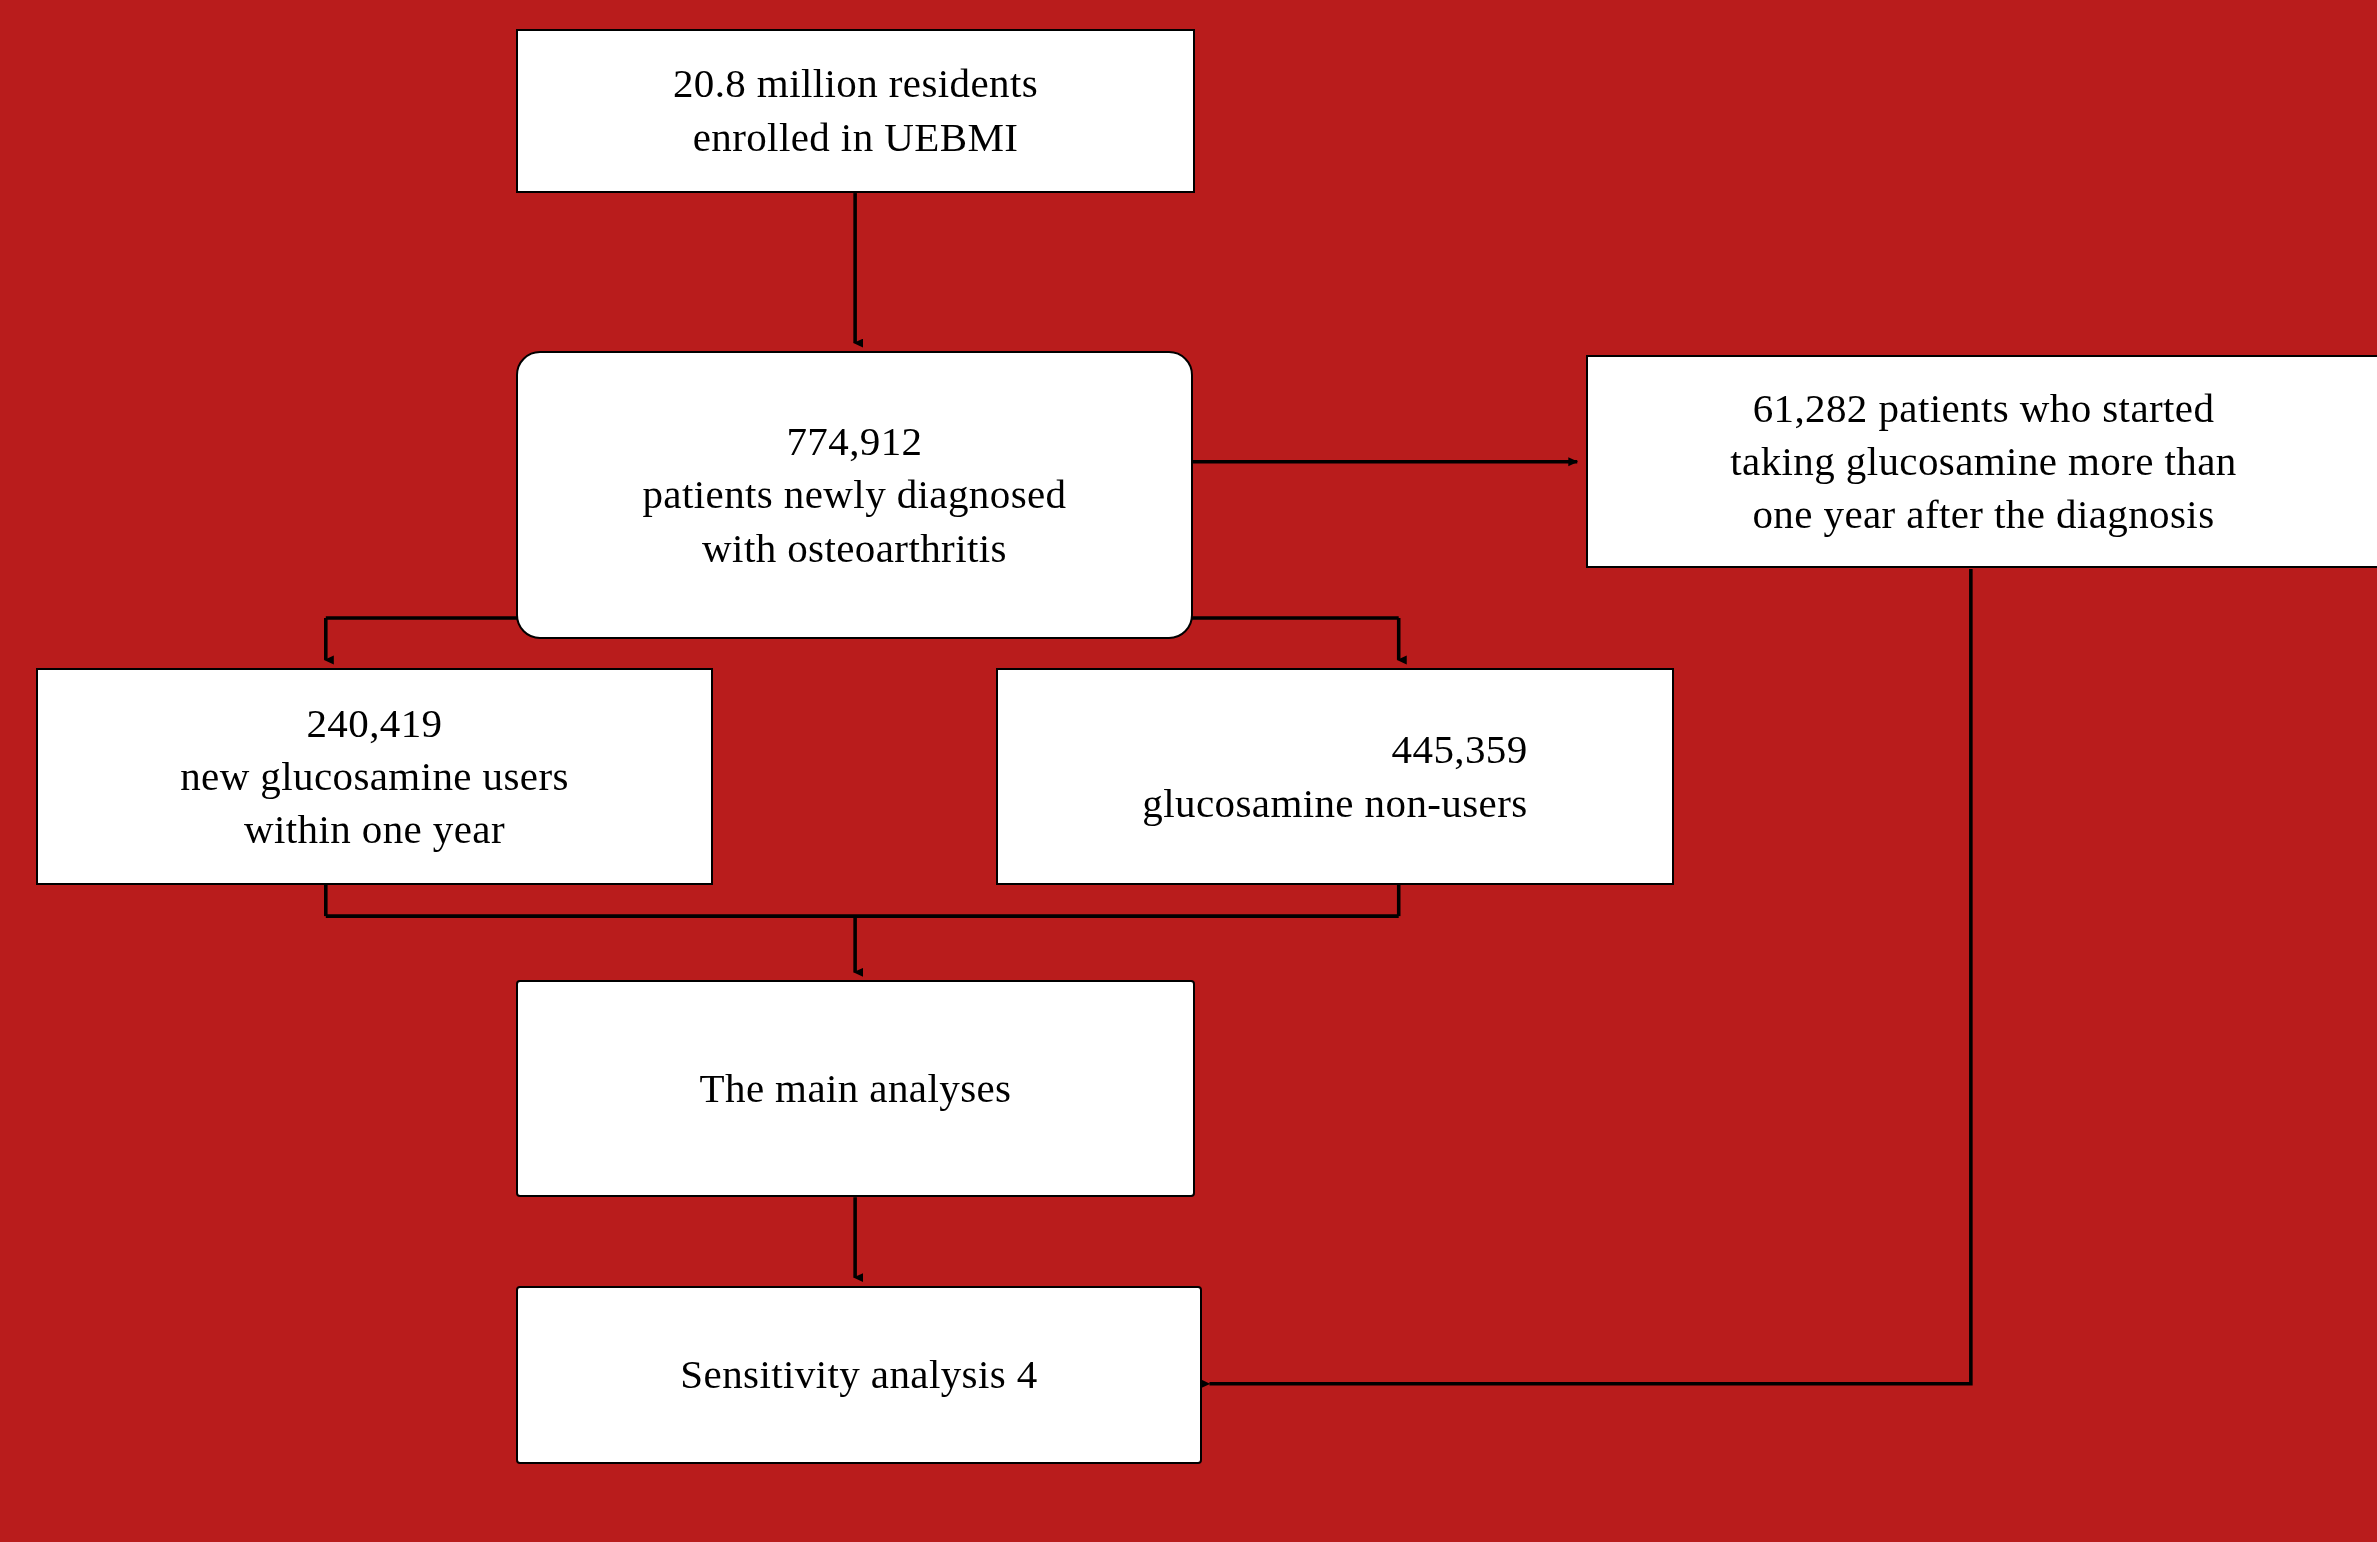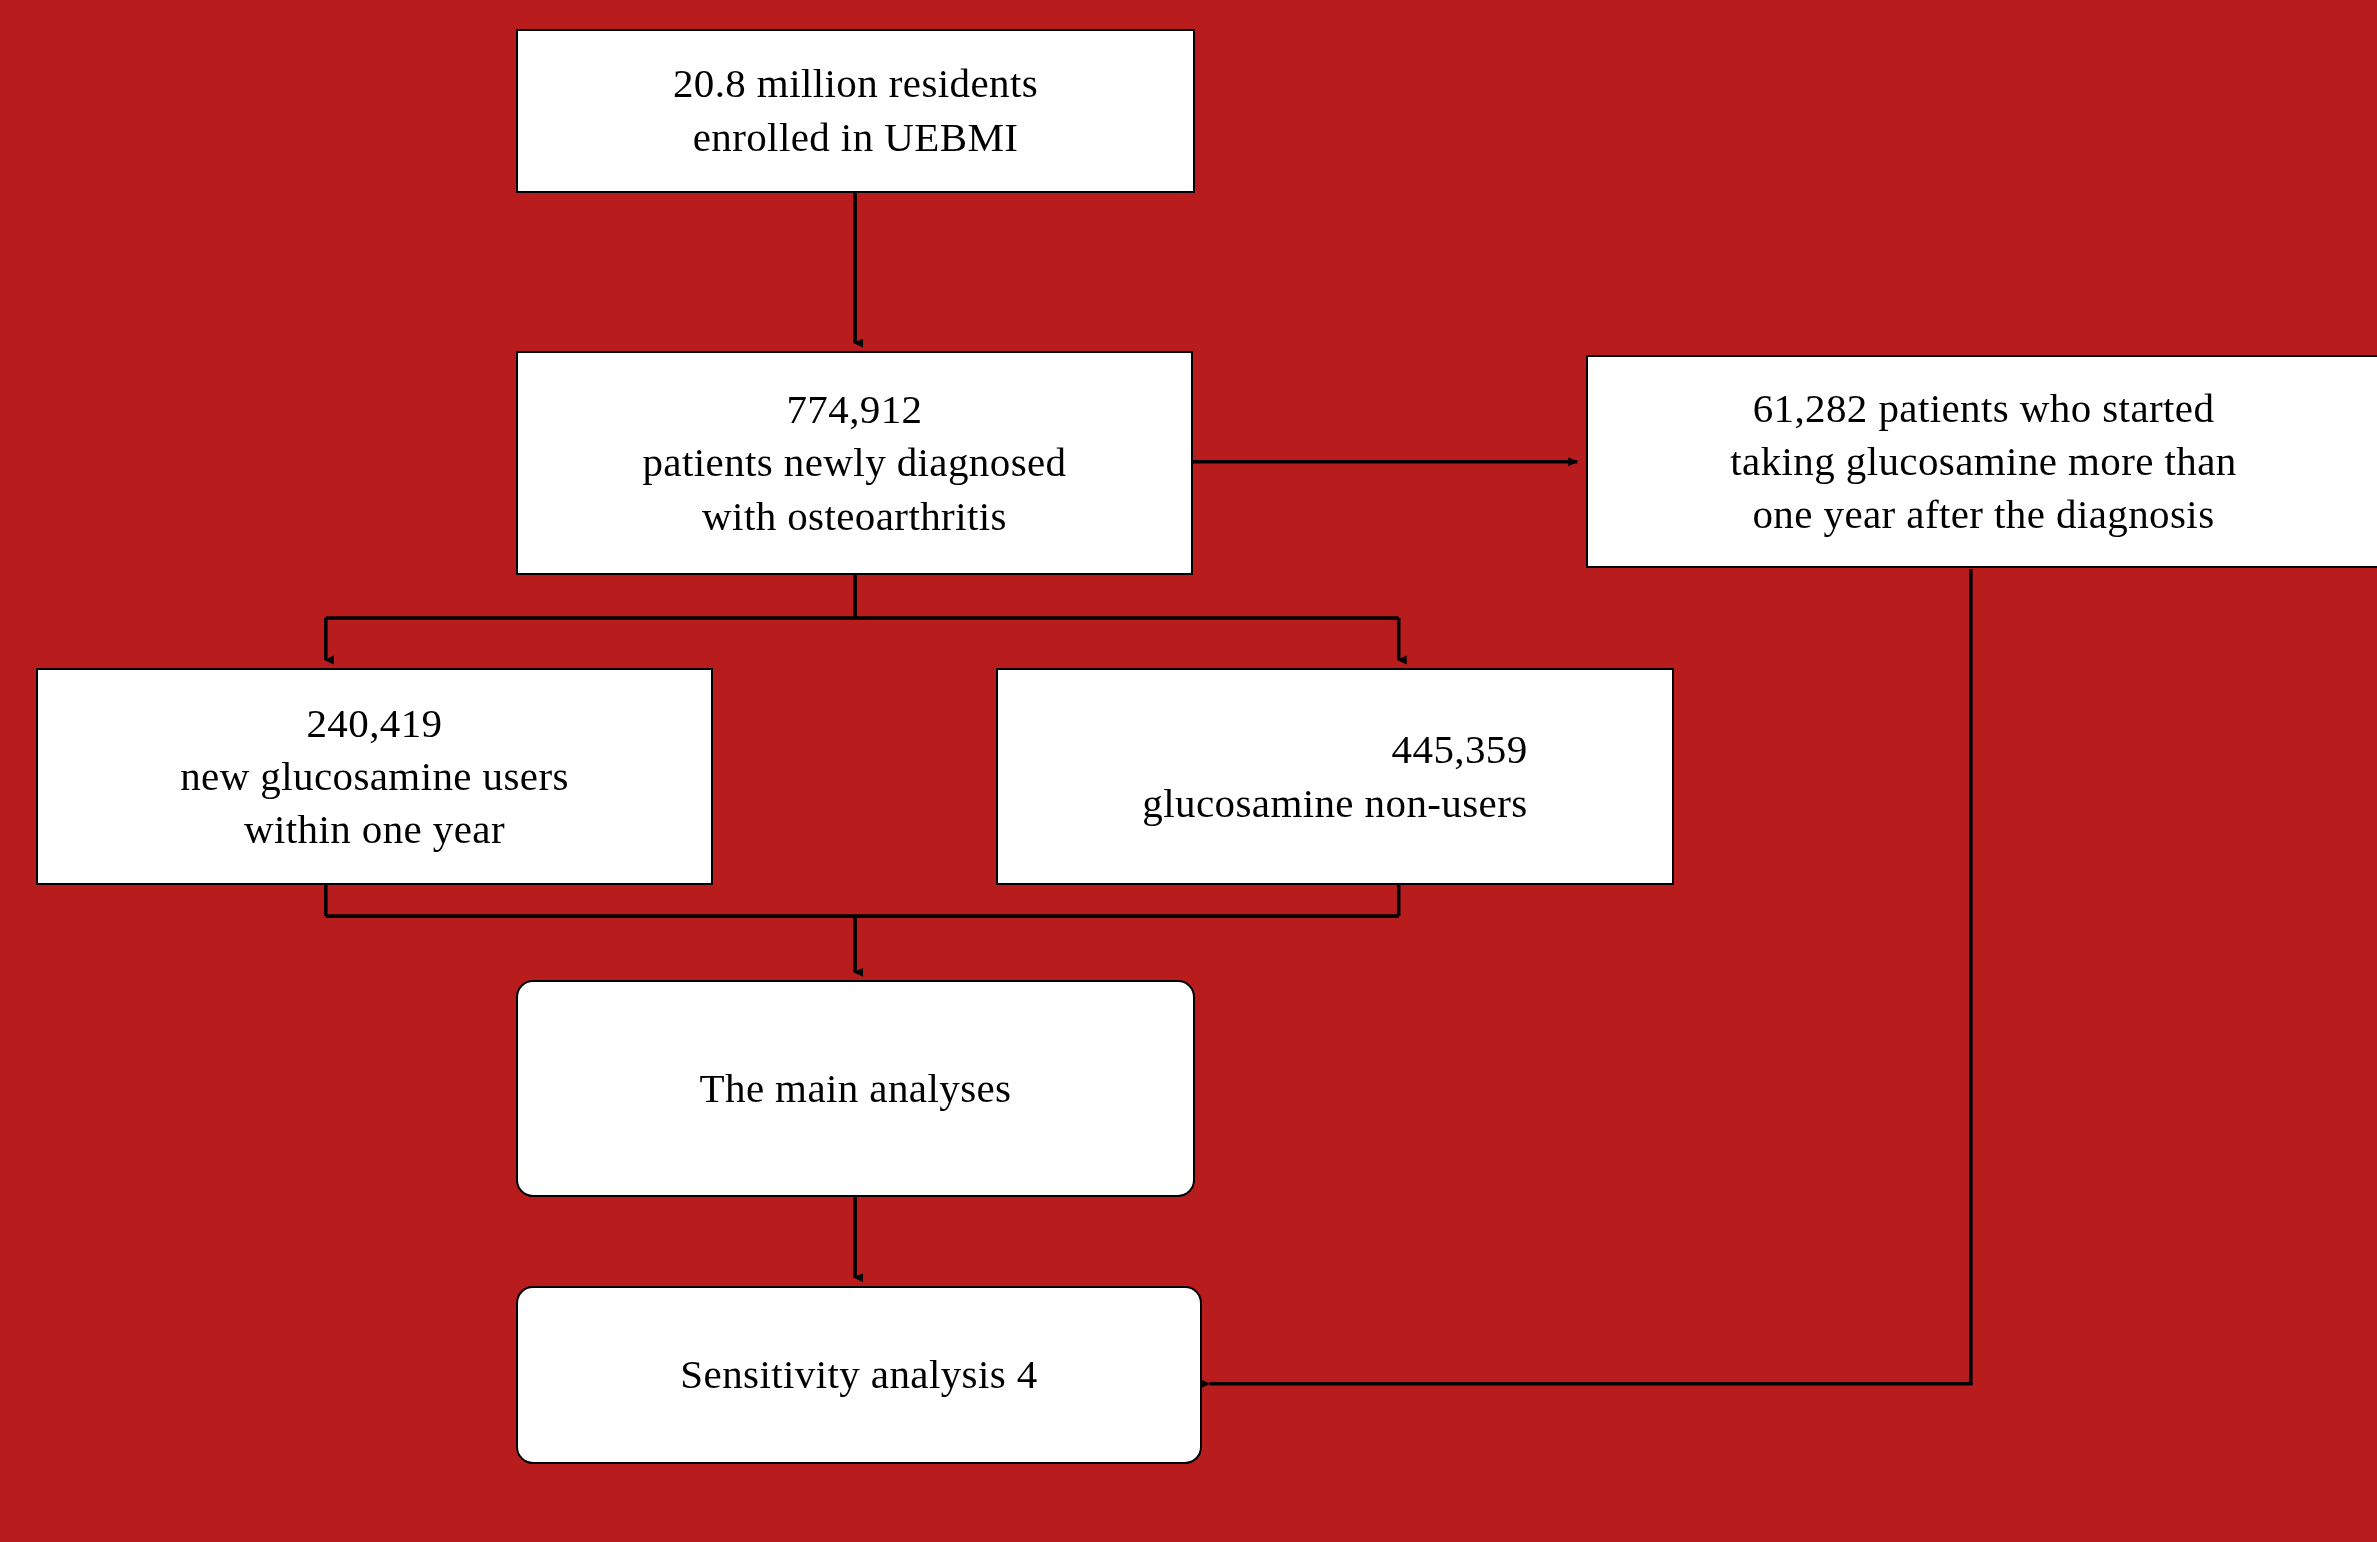--- a/index.html
+++ b/index.html
@@ -31,33 +31,33 @@
     box-sizing: border-box;
     border: 2.7px solid #000000;
     background: #ffffff;
     display: flex;
     align-items: center;
     justify-content: center;
     text-align: center;
     z-index: 2;
   }
   .node.rounded {
-    border-radius: 17px;
+    border-radius: 4px;
     border-width: 2.7px;
   }
   .node .node-text {
     font-size: 41px;
     line-height: 1.30;
     letter-spacing: 0.4px;
     white-space: pre-line;
     padding: 0 12.5px;
   }
   
   #node-cohort       { left: 516px;  top: 28.6px;   width: 679px; height: 164px; }
-  #node-diagnosed    { left: 516px;  top: 351px;  width: 677px; height: 224px; }
+  #node-diagnosed    { left: 516px;  top: 351px;  width: 677px; height: 288px; border-radius: 24px; }
   #node-excluded     { left: 1586px; top: 355px;  width: 795px; height: 213px; }
   #node-users        { left: 36px;   top: 668px;  width: 677px; height: 217px; text-align: center; }
   #node-nonusers     { left: 996px; top: 668px;  width: 678px; height: 217px; text-align: right; }
   #node-main         { left: 516px;  top: 980px; width: 679px; height: 217px; }
   #node-sensitivity  { left: 516px;  top: 1286px; width: 686px; height: 178px; }
 </style>
 </head>
 <body>
 
 <div id="flow-root">

